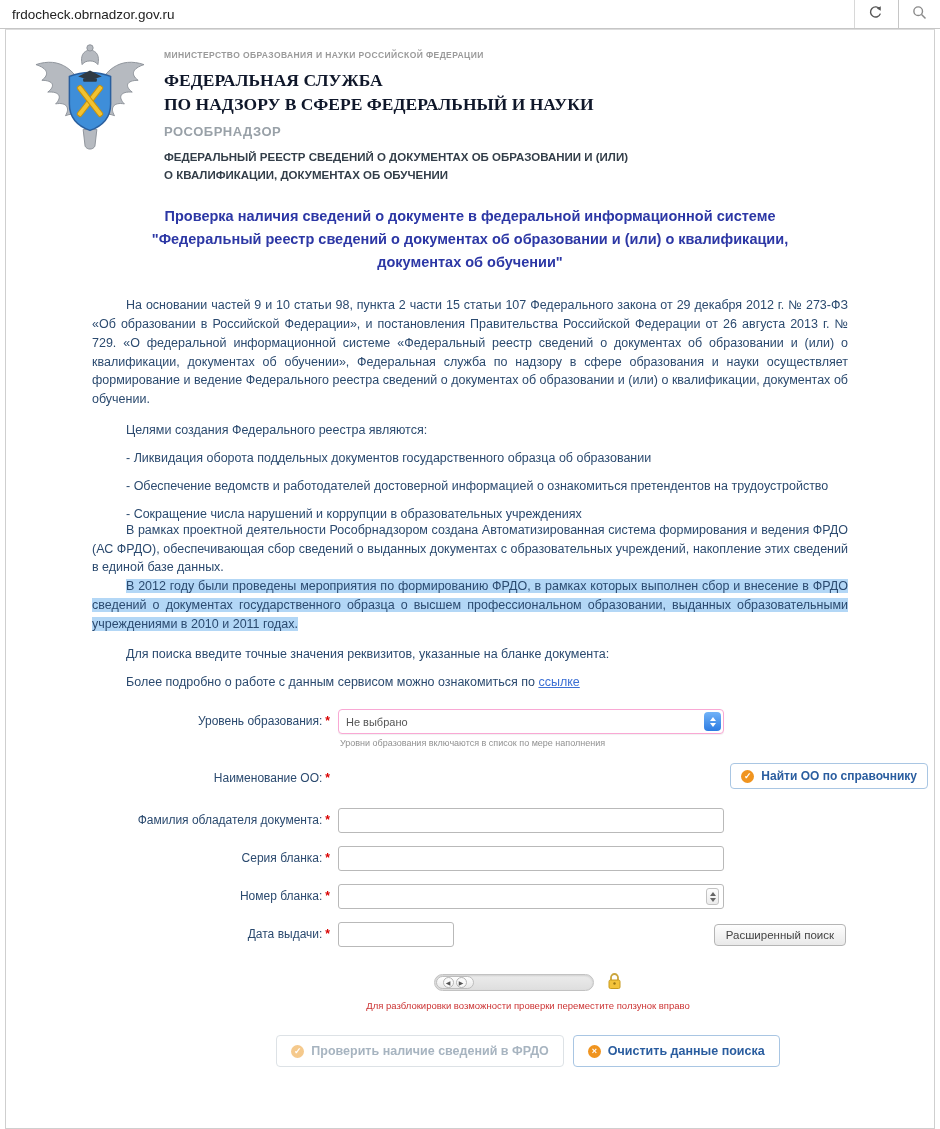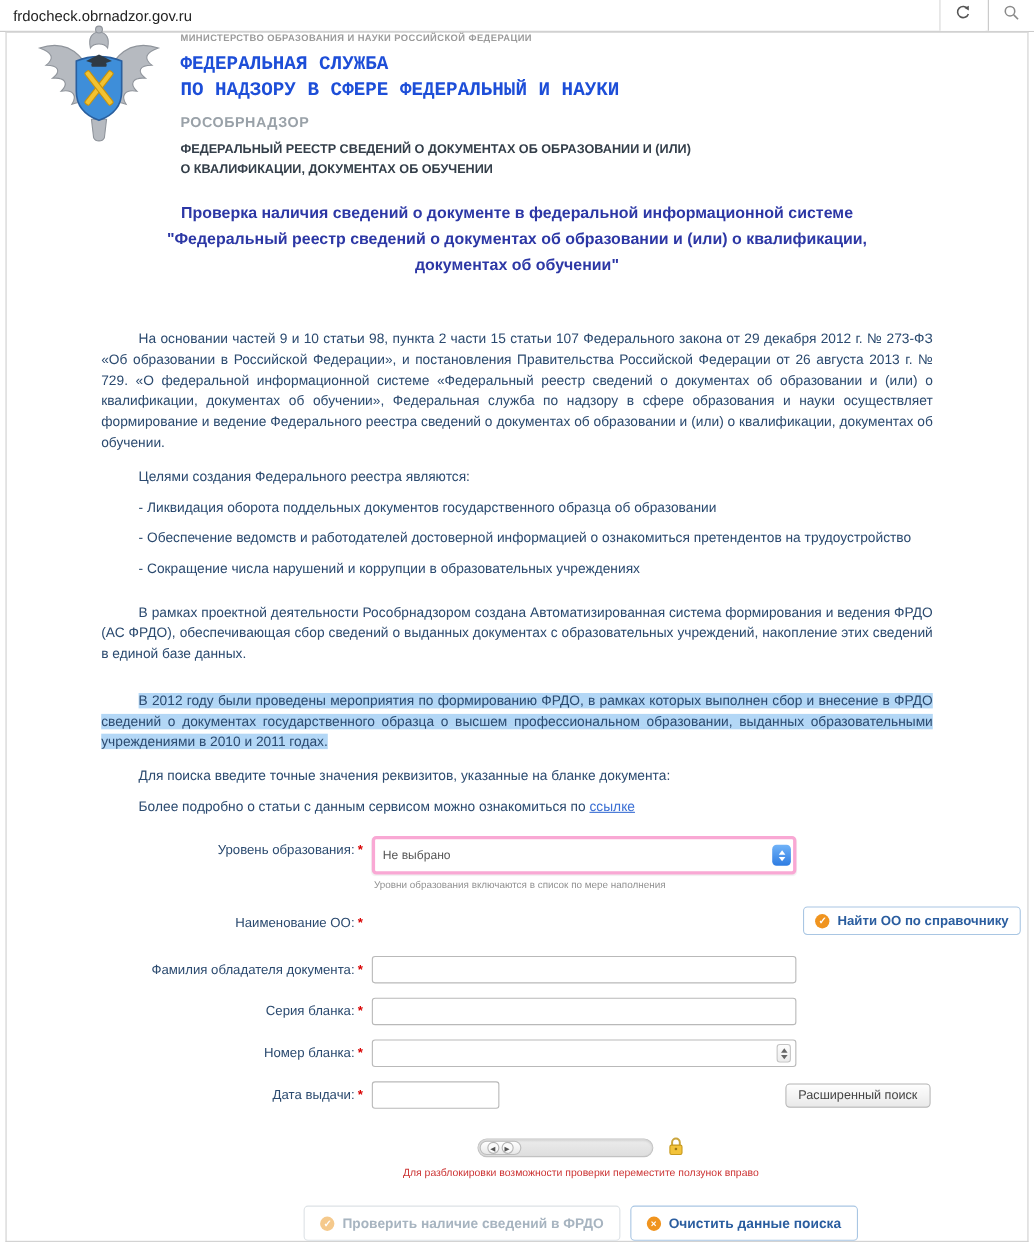--- a/index.html
+++ b/index.html
@@ -5,51 +5,51 @@
   * { margin:0; padding:0; box-sizing:border-box; }
   html,body { width:940px; height:1129px; background:#fff; font-family:"Liberation Sans", sans-serif; }
 
   
   .browser-bar { height:29px; display:flex; align-items:stretch; background:#fff; border-bottom:1px solid #c6c6c6; }
   .url-zone { flex:1; display:flex; align-items:center; padding-left:12px; font-size:13.5px; color:#222; }
   .chrome-btn { width:42px; display:flex; align-items:center; justify-content:center; border-left:1px solid #d8d8d8; cursor:pointer; background:#fff; }
   .chrome-btn.search-seg { border-left:1px solid #c6c6c6; margin-left:2px; }
 
   
-  .page-frame { margin:0 5px; height:1100px; border:1px solid #cfcfcf; border-top:1px solid #dcdcdc; background:#fff; display:flex; flex-direction:column; position:relative;justify-content:flex-end; }
+  .page-frame { margin:0 5px; height:1100px; border:1px solid #cfcfcf; border-top:1px solid #dcdcdc; background:#fff; display:flex; flex-direction:column; position:relative; }
 
   
   .site-header { display:flex; padding:12px 0 0 18px; }
   .logo-box { width:132px; height:112px; flex:0 0 132px; display:flex; align-items:center; justify-content:center; }
   .header-text { margin-left:8px; margin-top:8px; }
   .ministry { font-size:8.5px; font-weight:bold; color:#9a9a9a; letter-spacing:.4px; margin-bottom:9px; }
-  .service { font-family:Liberation Mono, monospace; font-size:17.5px; font-weight:bold; color:#1d4ed8; line-height:1.35; }
+  .service { font-family:Liberation Serif, serif; font-size:17.5px; font-weight:bold; color:#0f172a; line-height:1.35; }
   .shortname { font-size:13px; font-weight:bold; color:#99a1a8; letter-spacing:.5px; margin:8px 0 10px; }
   .registry { font-size:11.5px; font-weight:bold; color:#333e49; line-height:1.55; }
 
   
   .page-title { margin:20px 120px 8px; text-align:center; font-size:14.5px; font-weight:bold; color:#2c37a5; line-height:1.6; }
   .content { margin:14px 86px 0; font-size:12.5px; color:#2b4a6f; }
-  .para { text-align:justify; text-indent:34px; line-height:1.5; margin-top:24px; }
+  .para { text-align:justify; text-indent:34px; line-height:1.5; margin-top:0; }
   .goal { text-indent:34px; margin-top:14px; }
   .hl { background:#b3d7f6; }
   .link { color:#3b6fd4; text-decoration:underline; cursor:pointer; }
 
   
   .form { margin-top:20px; position:relative; font-size:12px; color:#2b4a6f; }
   .form-row { display:flex; align-items:flex-start; margin-bottom:12px; position:relative; min-height:26px; }
   .label-cell { width:332px; text-align:right; padding-right:8px; padding-top:5px; }
   .req { color:#d90000; font-weight:bold; margin-left:3px; }
   .field-cell { width:386px; position:relative; }
   .text-input { width:386px; height:25px; border:1px solid #b9b9b9; border-radius:3px; background:#fff; font-size:12px; padding:0 6px; color:#333; outline:none; }
   .small-input { width:116px; }
   .hint { font-size:9px; color:#919191; margin-top:4px; margin-left:2px; }
 
   
-  .select-box { width:386px; height:35px; border:3px solid #f9a8d4; border-radius:4px; background:#fff; display:flex; align-items:center; cursor:pointer; box-shadow:0 1px 1px rgba(0,0,0,.06); }
+  .select-box { width:386px; height:25px; border:1px solid #f9a8d4; border-radius:4px; background:#fff; display:flex; align-items:center; cursor:pointer; box-shadow:0 1px 1px rgba(0,0,0,.06); }
   .select-value { flex:1; font-size:11px; color:#555; padding-left:7px; }
   .select-stepper { width:17px; height:19px; margin-right:2px; border-radius:4px; background:linear-gradient(#71b3f8,#2e7ce2); display:flex; flex-direction:column; align-items:center; justify-content:center; gap:2px; }
   .tri-up    { width:0; height:0; border-left:3.5px solid transparent; border-right:3.5px solid transparent; border-bottom:4.5px solid #fff; }
   .tri-down  { width:0; height:0; border-left:3.5px solid transparent; border-right:3.5px solid transparent; border-top:4.5px solid #fff; }
 
   
   .spinner { position:absolute; right:5px; top:4px; width:13px; height:17px; border:1px solid #c3c3c3; border-radius:3px; background:linear-gradient(#fdfdfd,#ececec); display:flex; flex-direction:column; align-items:center; justify-content:center; gap:2px; cursor:pointer; }
   .spin-up   { width:0; height:0; border-left:3px solid transparent; border-right:3px solid transparent; border-bottom:4px solid #666; }
   .spin-down { width:0; height:0; border-left:3px solid transparent; border-right:3px solid transparent; border-top:4px solid #666; }
 
@@ -136,21 +136,21 @@
 
   <div class="content">
     <p class="para">На основании частей 9 и 10 статьи 98, пункта 2 части 15 статьи 107 Федерального закона от 29 декабря 2012 г. № 273-ФЗ «Об образовании в Российской Федерации», и постановления Правительства Российской Федерации от 26 августа 2013 г. № 729. «О федеральной информационной системе «Федеральный реестр сведений о документах об образовании и (или) о квалификации, документах об обучении», Федеральная служба по надзору в сфере образования и науки осуществляет формирование и ведение Федерального реестра сведений о документах об образовании и (или) о квалификации, документах об обучении.</p>
     <p class="goal">Целями создания Федерального реестра являются:</p>
     <p class="goal">- Ликвидация оборота поддельных документов государственного образца об образовании</p>
     <p class="goal">- Обеспечение ведомств и работодателей достоверной информацией о ознакомиться претендентов на трудоустройство</p>
     <p class="goal">- Сокращение числа нарушений и коррупции в образовательных учреждениях</p>
     <p class="para">В рамках проектной деятельности Рособрнадзором создана Автоматизированная система формирования и ведения ФРДО (АС ФРДО), обеспечивающая сбор сведений о выданных документах с образовательных учреждений, накопление этих сведений в единой базе данных.</p>
     <p class="para"><span class="hl">В 2012 году были проведены мероприятия по формированию ФРДО, в рамках которых выполнен сбор и внесение в ФРДО сведений о документах государственного образца о высшем профессиональном образовании, выданных образовательными учреждениями в 2010 и 2011 годах.</span></p>
     <p class="goal">Для поиска введите точные значения реквизитов, указанные на бланке документа:</p>
-    <p class="goal"><span>Более подробно о статьи с данным сервисом можно ознакомиться по </span><a class="link">ссылке</a></p>
+    <p class="goal"><span>Более подробно о работе с данным сервисом можно ознакомиться по </span><a class="link">ссылке</a></p>
   </div>
 
   <div class="form">
 
     <div class="form-row">
       <div class="label-cell"><span>Уровень образования:</span><span class="req">*</span></div>
       <div class="field-cell">
         <div class="select-box">
           <span class="select-value">Не выбрано</span>
           <span class="select-stepper">

